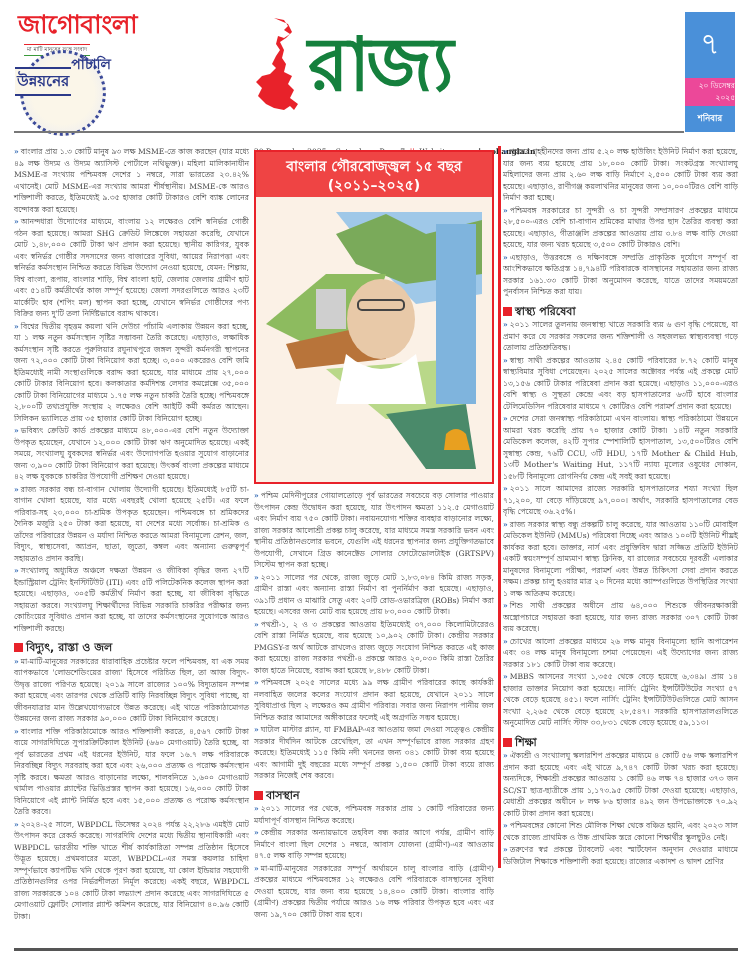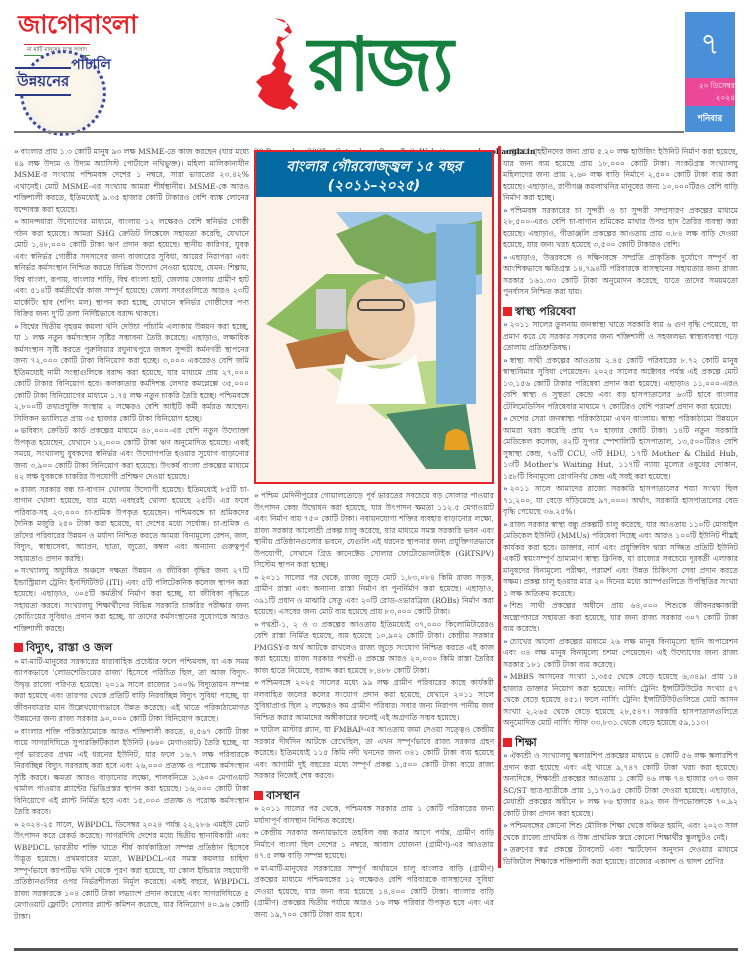--- a/index.html
+++ b/index.html
@@ -33,21 +33,21 @@
   .col-left { left: 14px; top: 146px; width: 235px; }
   .col-mid { left: 254px; top: 490px; width: 240px; }
   .col-right { left: 498px; top: 146px; width: 240px; border-left: 3px solid #e8222a; padding-left: 2px; }
   .para { margin-bottom: 1px; }
   .para .bullet { color: #2a63b0; font-weight: bold; margin-right: 2px; }
   .sec-head { font-family: "DejaVu Sans", sans-serif; font-weight: bold; color: #222; font-size: 11px; margin: 8px 0 2px; display:flex; align-items:center; }
   .sec-head .sq { width: 9px; height: 9px; background: #e8222a; margin-right: 3px; display:inline-block; }
 
   
   .poster { position: absolute; left: 254px; top: 150px; width: 240px; height: 334px; border: 2px solid #e8222a; background: #fbf1e6; }
-  .poster-banner { background: #0369a1; color: #fff; text-align:center; font-family: "DejaVu Sans", sans-serif; font-weight: bold; padding: 4px 0 3px; font-style: italic; }
+  .poster-banner { background: #ef4444; color: #fff; text-align:center; font-family: "DejaVu Sans", sans-serif; font-weight: bold; padding: 4px 0 3px; }
   .poster-title { font-size: 14px; line-height: 20px; display:block; }
   .poster-years { font-size: 14px; line-height: 18px; display:block; }
   .poster-art { position:absolute; left: 10px; top: 52px; width: 216px; height: 270px; }
 
   .bottom-rule { position:absolute; left: 14px; top: 948px; width: 724px; height: 3px; background: #555; }
 </style>
 </head>
 <body>
 
 <div class="masthead">

